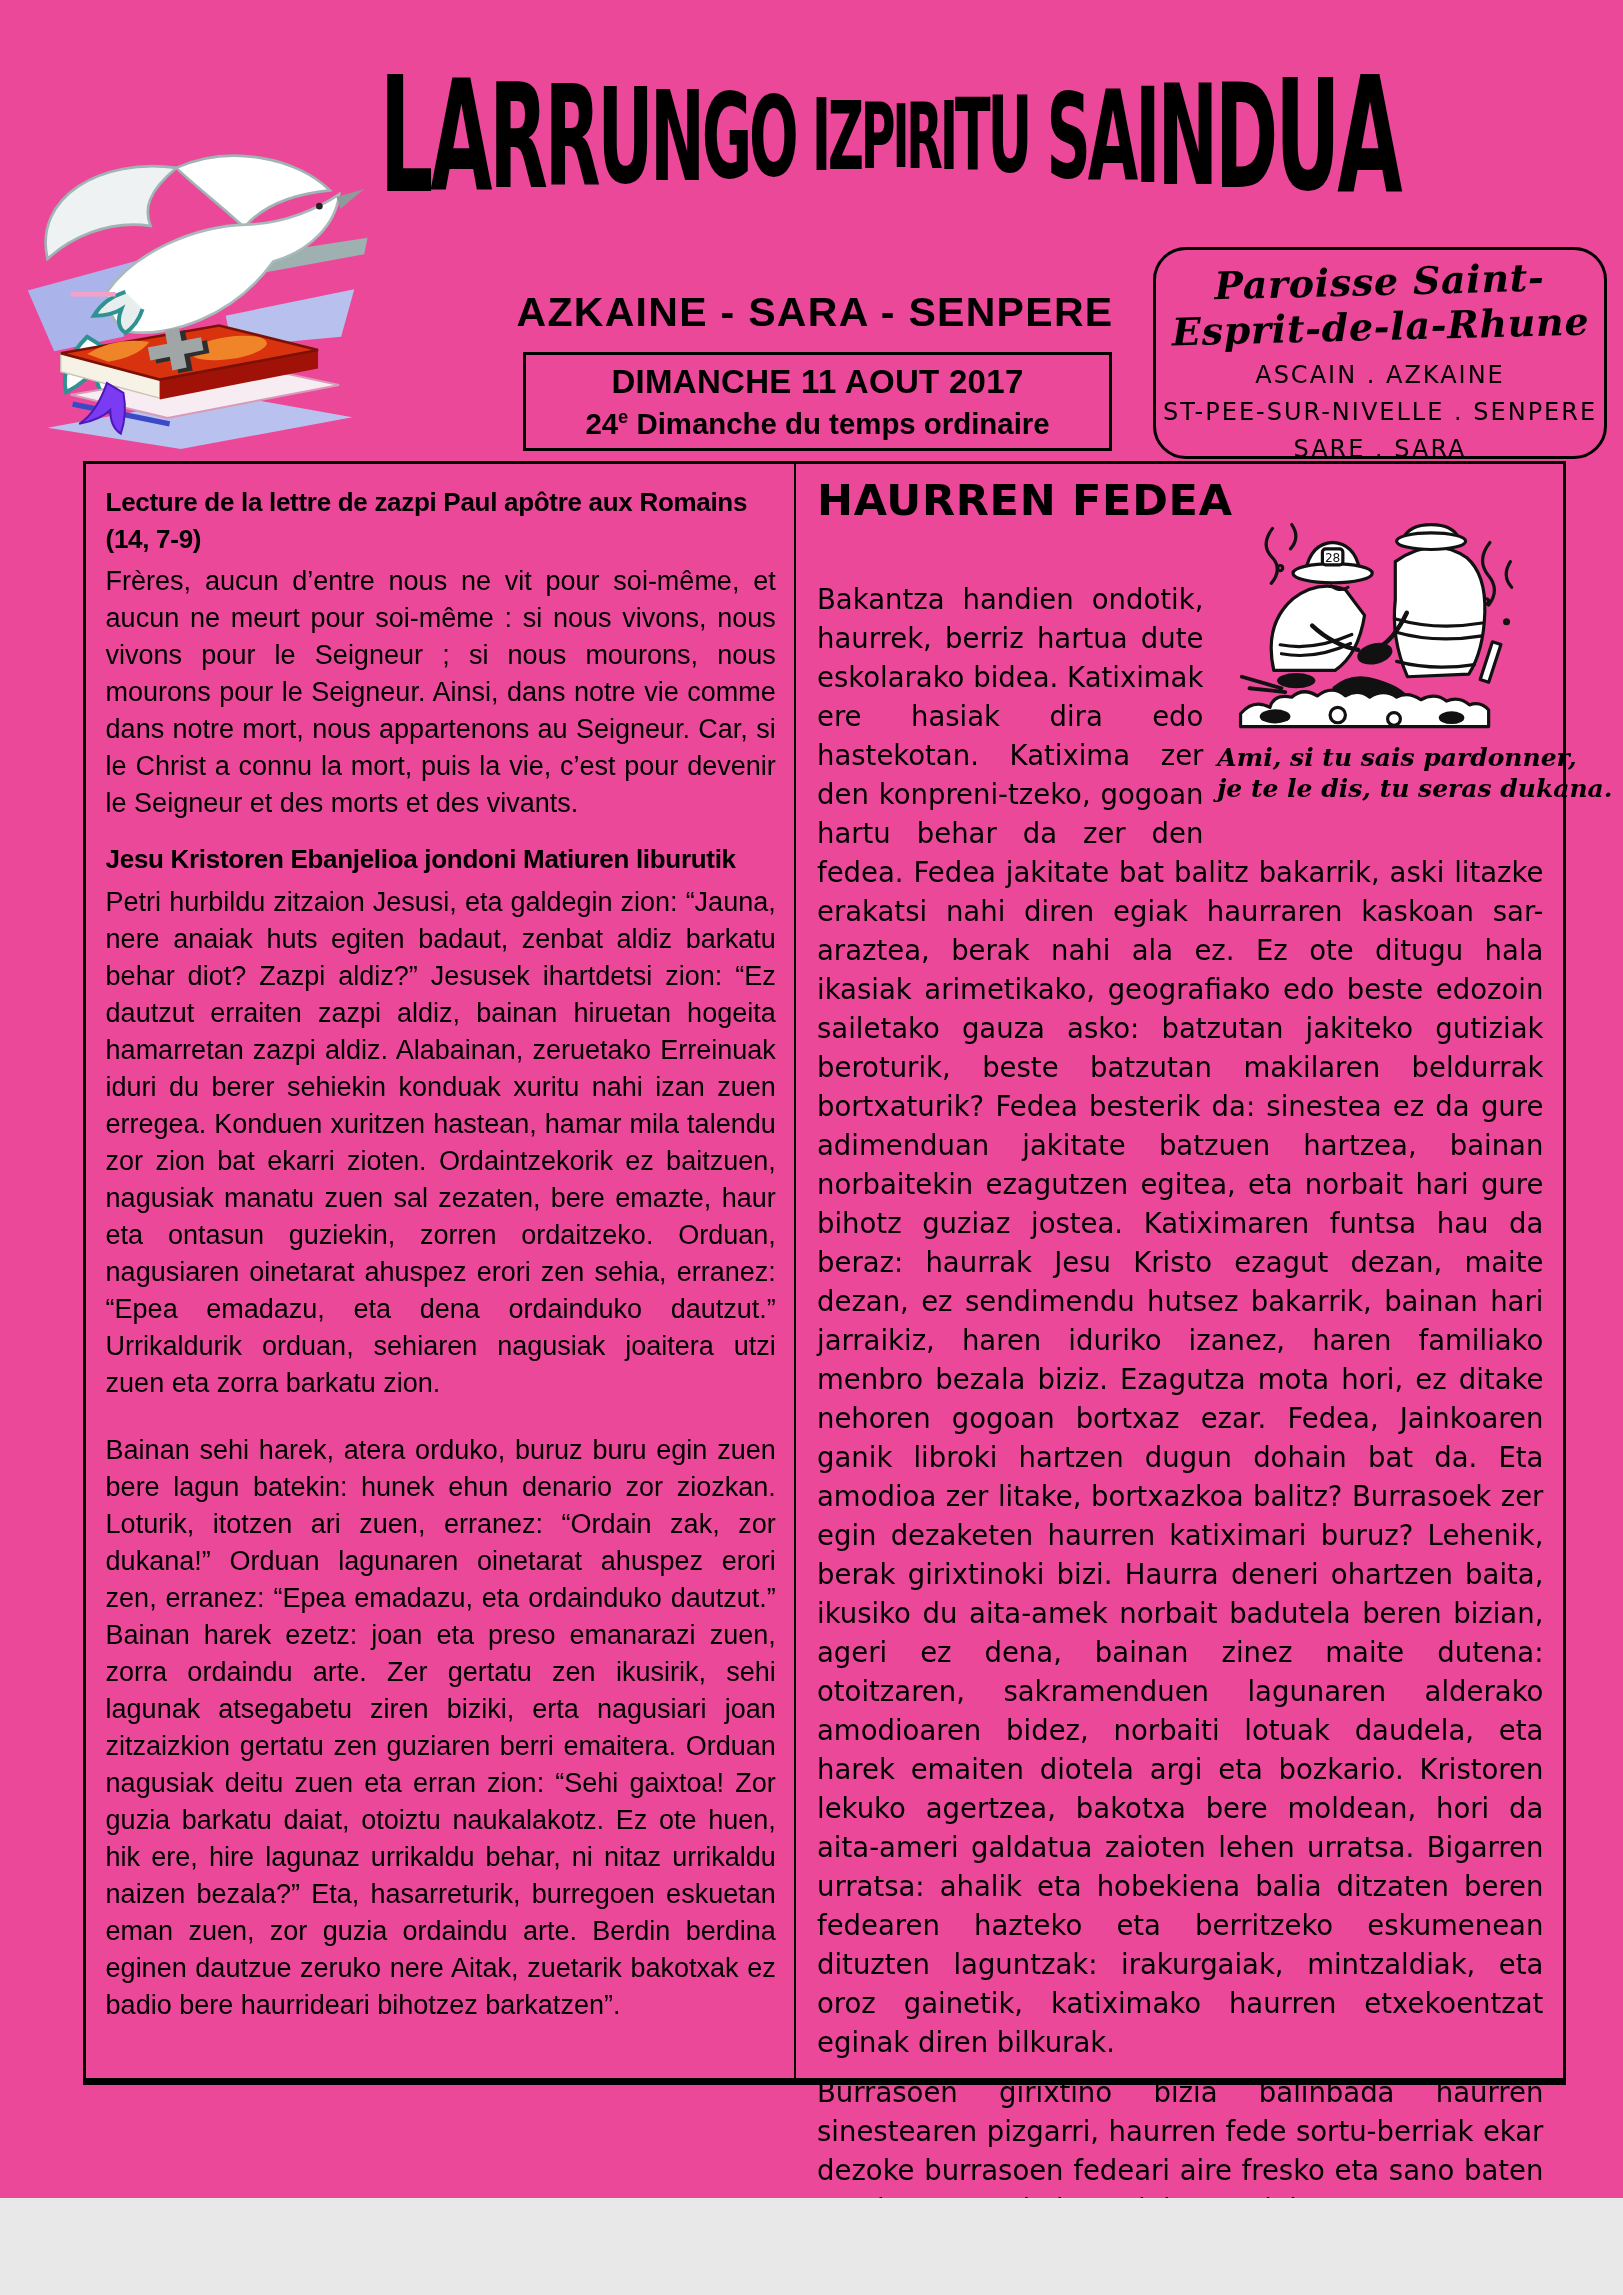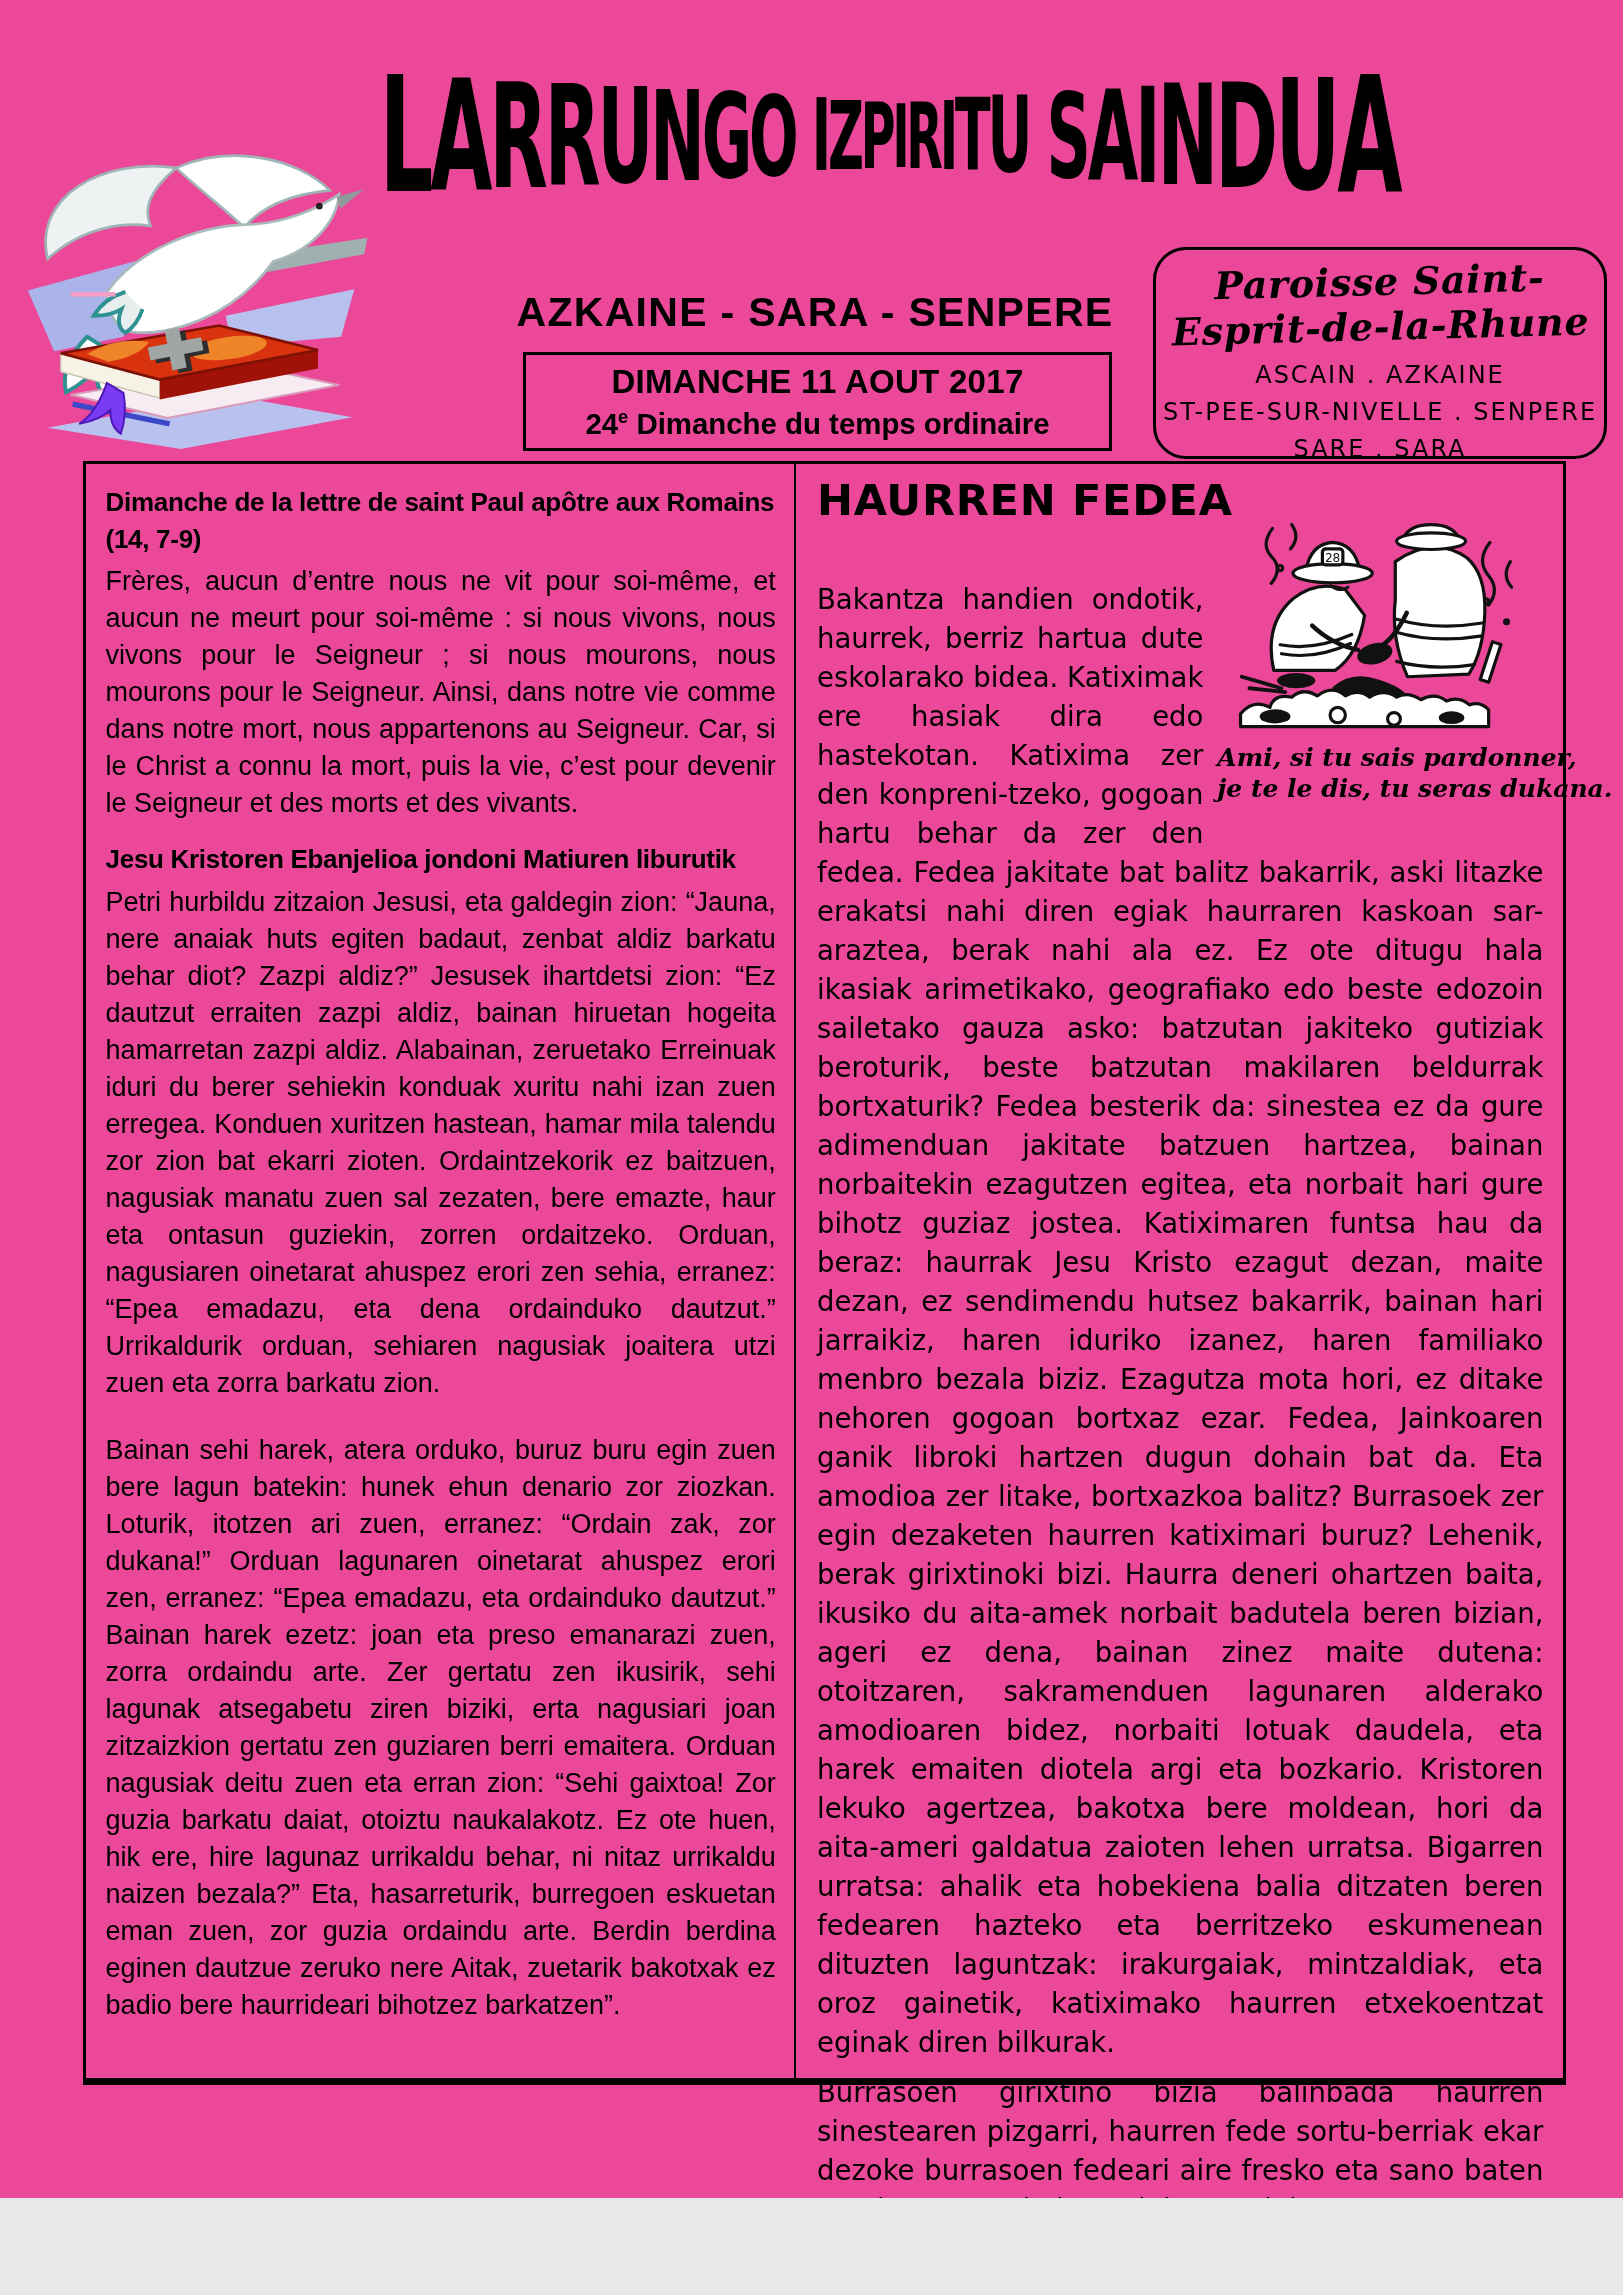--- a/index.html
+++ b/index.html
@@ -113,21 +113,21 @@
     <div class="parish-lines">
       <div>ASCAIN . AZKAINE</div>
       <div>ST-PEE-SUR-NIVELLE . SENPERE</div>
       <div>SARE . SARA</div>
     </div>
   </div>
 
   <div class="content-box">
 
     <div class="col-left">
-      <h3><span>Dimanche de la lettre de saint Paul apôtre aux Romains</span><br><span>(14, 7-9)</span></h3>
+      <h3><span>Lecture de la lettre de zazpi Paul apôtre aux Romains</span><br><span>(14, 7-9)</span></h3>
       <p>Frères, aucun d’entre nous ne vit pour soi-même, et aucun ne meurt pour soi-même : si nous vivons, nous vivons pour le Seigneur ; si nous mourons, nous mourons pour le Seigneur. Ainsi, dans notre vie comme dans notre mort, nous appartenons au Seigneur. Car, si le Christ a connu la mort, puis la vie, c’est pour devenir le Seigneur et des morts et des vivants.</p>
       <h3 class="gospel-heading">Jesu Kristoren Ebanjelioa jondoni Matiuren liburutik</h3>
       <p>Petri hurbildu zitzaion Jesusi, eta galdegin zion: “Jauna, nere anaiak huts egiten badaut, zenbat aldiz barkatu behar diot? Zazpi aldiz?” Jesusek ihartdetsi zion: “Ez dautzut erraiten zazpi aldiz, bainan hiruetan hogeita hamarretan zazpi aldiz. Alabainan, zeruetako Erreinuak iduri du berer sehiekin konduak xuritu nahi izan zuen erregea. Konduen xuritzen hastean, hamar mila talendu zor zion bat ekarri zioten. Ordaintzekorik ez baitzuen, nagusiak manatu zuen sal zezaten, bere emazte, haur eta ontasun guziekin, zorren ordaitzeko. Orduan, nagusiaren oinetarat ahuspez erori zen sehia, erranez: “Epea emadazu, eta dena ordainduko dautzut.” Urrikaldurik orduan, sehiaren nagusiak joaitera utzi zuen eta zorra barkatu zion.</p>
       <p class="gospel-p2">Bainan sehi harek, atera orduko, buruz buru egin zuen bere lagun batekin: hunek ehun denario zor ziozkan. Loturik, itotzen ari zuen, erranez: “Ordain zak, zor dukana!” Orduan lagunaren oinetarat ahuspez erori zen, erranez: “Epea emadazu, eta ordainduko dautzut.” Bainan harek ezetz: joan eta preso emanarazi zuen, zorra ordaindu arte. Zer gertatu zen ikusirik, sehi lagunak atsegabetu ziren biziki, erta nagusiari joan zitzaizkion gertatu zen guziaren berri emaitera. Orduan nagusiak deitu zuen eta erran zion: “Sehi gaixtoa! Zor guzia barkatu daiat, otoiztu naukalakotz. Ez ote huen, hik ere, hire lagunaz urrikaldu behar, ni nitaz urrikaldu naizen bezala?” Eta, hasarreturik, burregoen eskuetan eman zuen, zor guzia ordaindu arte. Berdin berdina eginen dautzue zeruko nere Aitak, zuetarik bakotxak ez badio bere haurrideari bihotzez barkatzen”.</p>
     </div>
 
     <div class="col-right">
       <h2 class="article-heading">HAURREN FEDEA</h2>
 
       <div class="article-figure">

